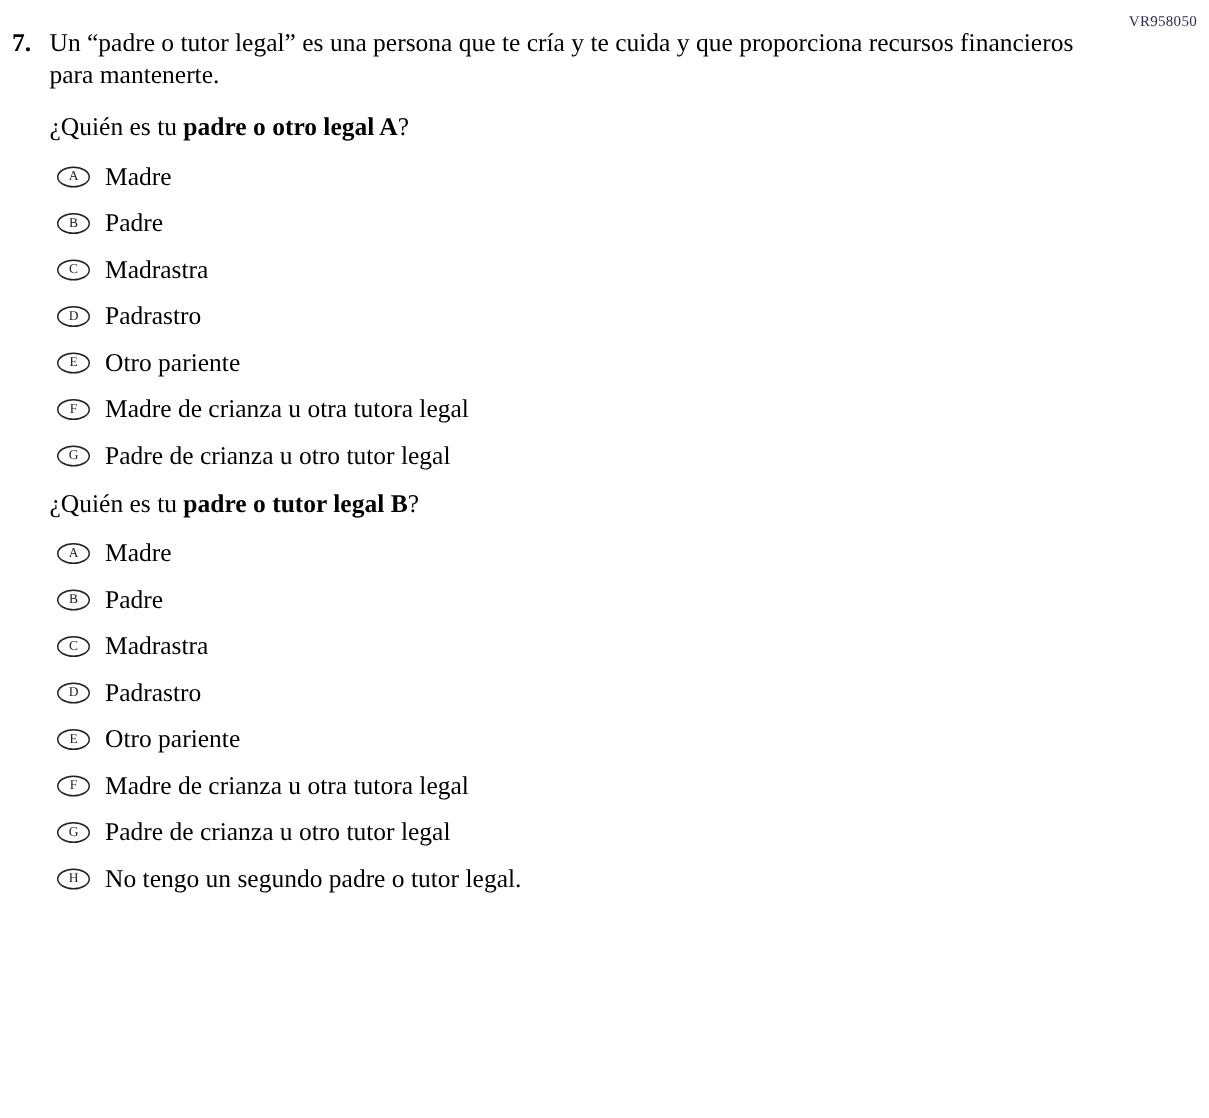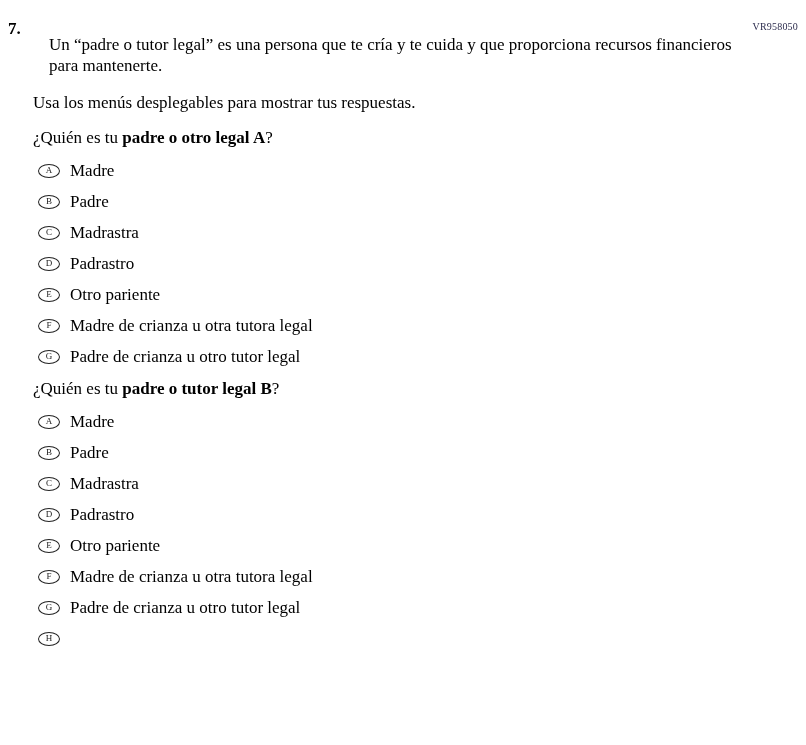--- a/index.html
+++ b/index.html
@@ -12,42 +12,42 @@
     height: 745px;
     position: relative;
     overflow: hidden;
     font-family: "Liberation Serif", serif;
     font-size: 17px;
     line-height: 21px;
     color: #000000;
   }
   .form-code {
     position: absolute;
-    top: 21px;
+    top: 9px;
     right: 8px;
     font-size: 10px;
     line-height: 11px;
     color: #2d2d4e;
     letter-spacing: 0.2px;
   }
   .qnum {
     position: absolute;
     left: 8px;
     top: 18px;
     font-weight: bold;
   }
   .content {
     padding: 18px 40px 0 33px;
   }
   .stem {
     margin: 0 0 22px 0;
     max-width: 700px;
   }
   .para {
-    margin: 16px;
+    margin: 0;
     max-width: 698px;
   }
   .instruction {
     margin: 15px 0 0 0;
     max-width: 700px;
   }
   .subq-heading {
     margin: 14px 0 13px 0;
   }
   .subq-heading .bold-part {
@@ -90,21 +90,20 @@
 <div class="form-code">VR958050</div>
 <div class="qnum">7.</div>
 
 <div class="content">
 
 
   <div class="para">
     <div>Un “padre o tutor legal” es una persona que te cría y te cuida y que proporciona recursos financieros para mantenerte.</div>
   </div>
 
-  <div class="instruction">Usa los menús desplegables para mostrar tus respuestas.</div>
 
   <div class="subq-heading">
     <span>¿Quién es tu </span><span class="bold-part">padre o otro legal A</span><span>?</span>
   </div>
 
   <div class="options">
     <div class="opt">
       <span class="bubble">A</span>
       <span class="opt-label">Madre</span>
     </div>
@@ -162,16 +161,17 @@
     <div class="opt">
       <span class="bubble">F</span>
       <span class="opt-label">Madre de crianza u otra tutora legal</span>
     </div>
     <div class="opt">
       <span class="bubble">G</span>
       <span class="opt-label">Padre de crianza u otro tutor legal</span>
     </div>
     <div class="opt">
       <span class="bubble">H</span>
+      <span class="opt-label">No tengo un segundo padre o tutor legal.</span>
     </div>
   </div>
 
 </div>
 
 </body></html>

